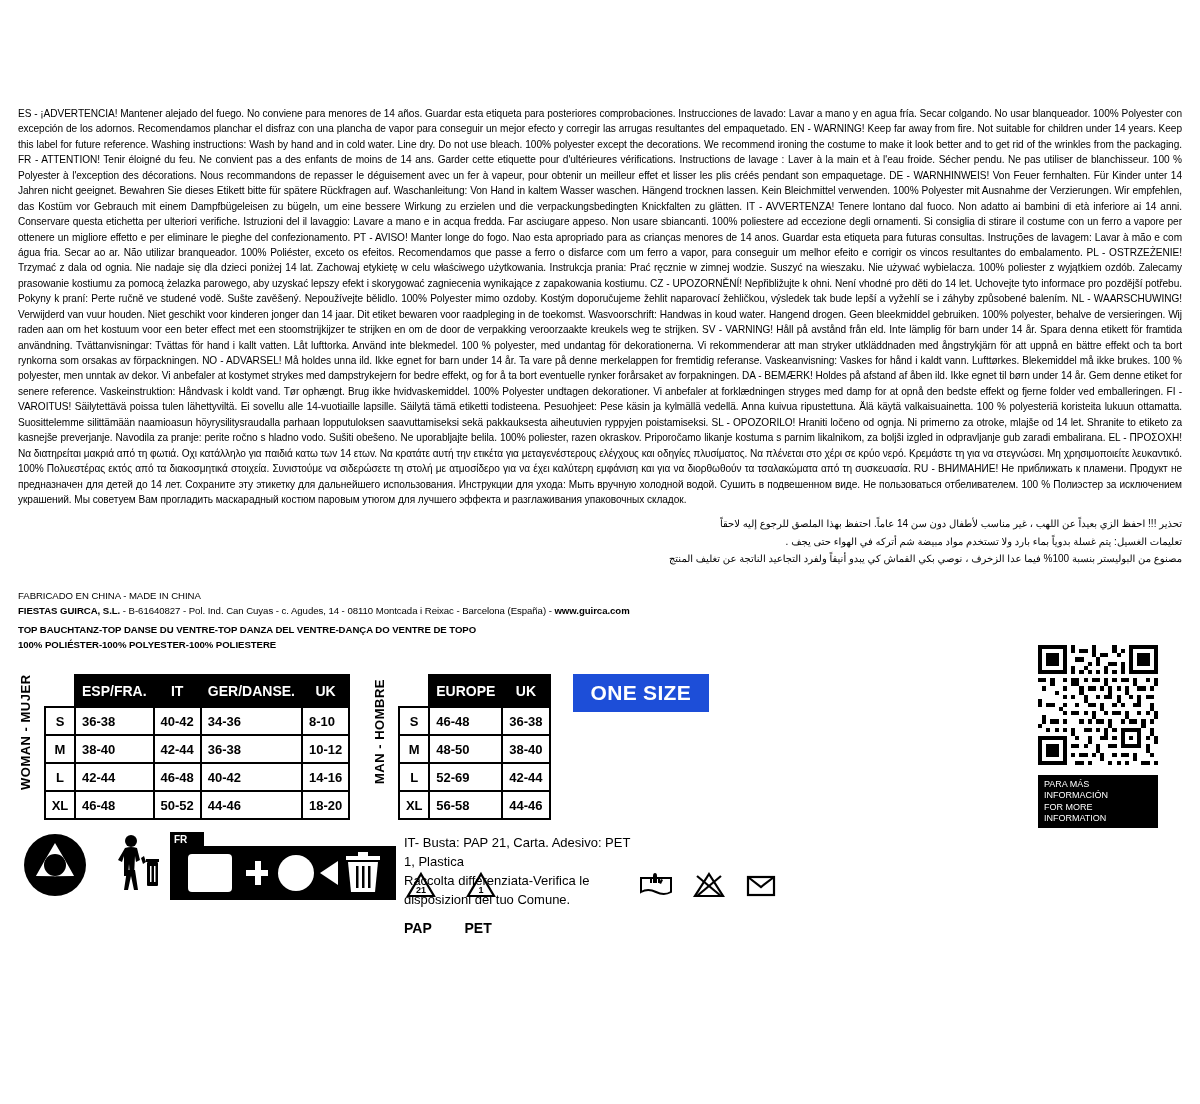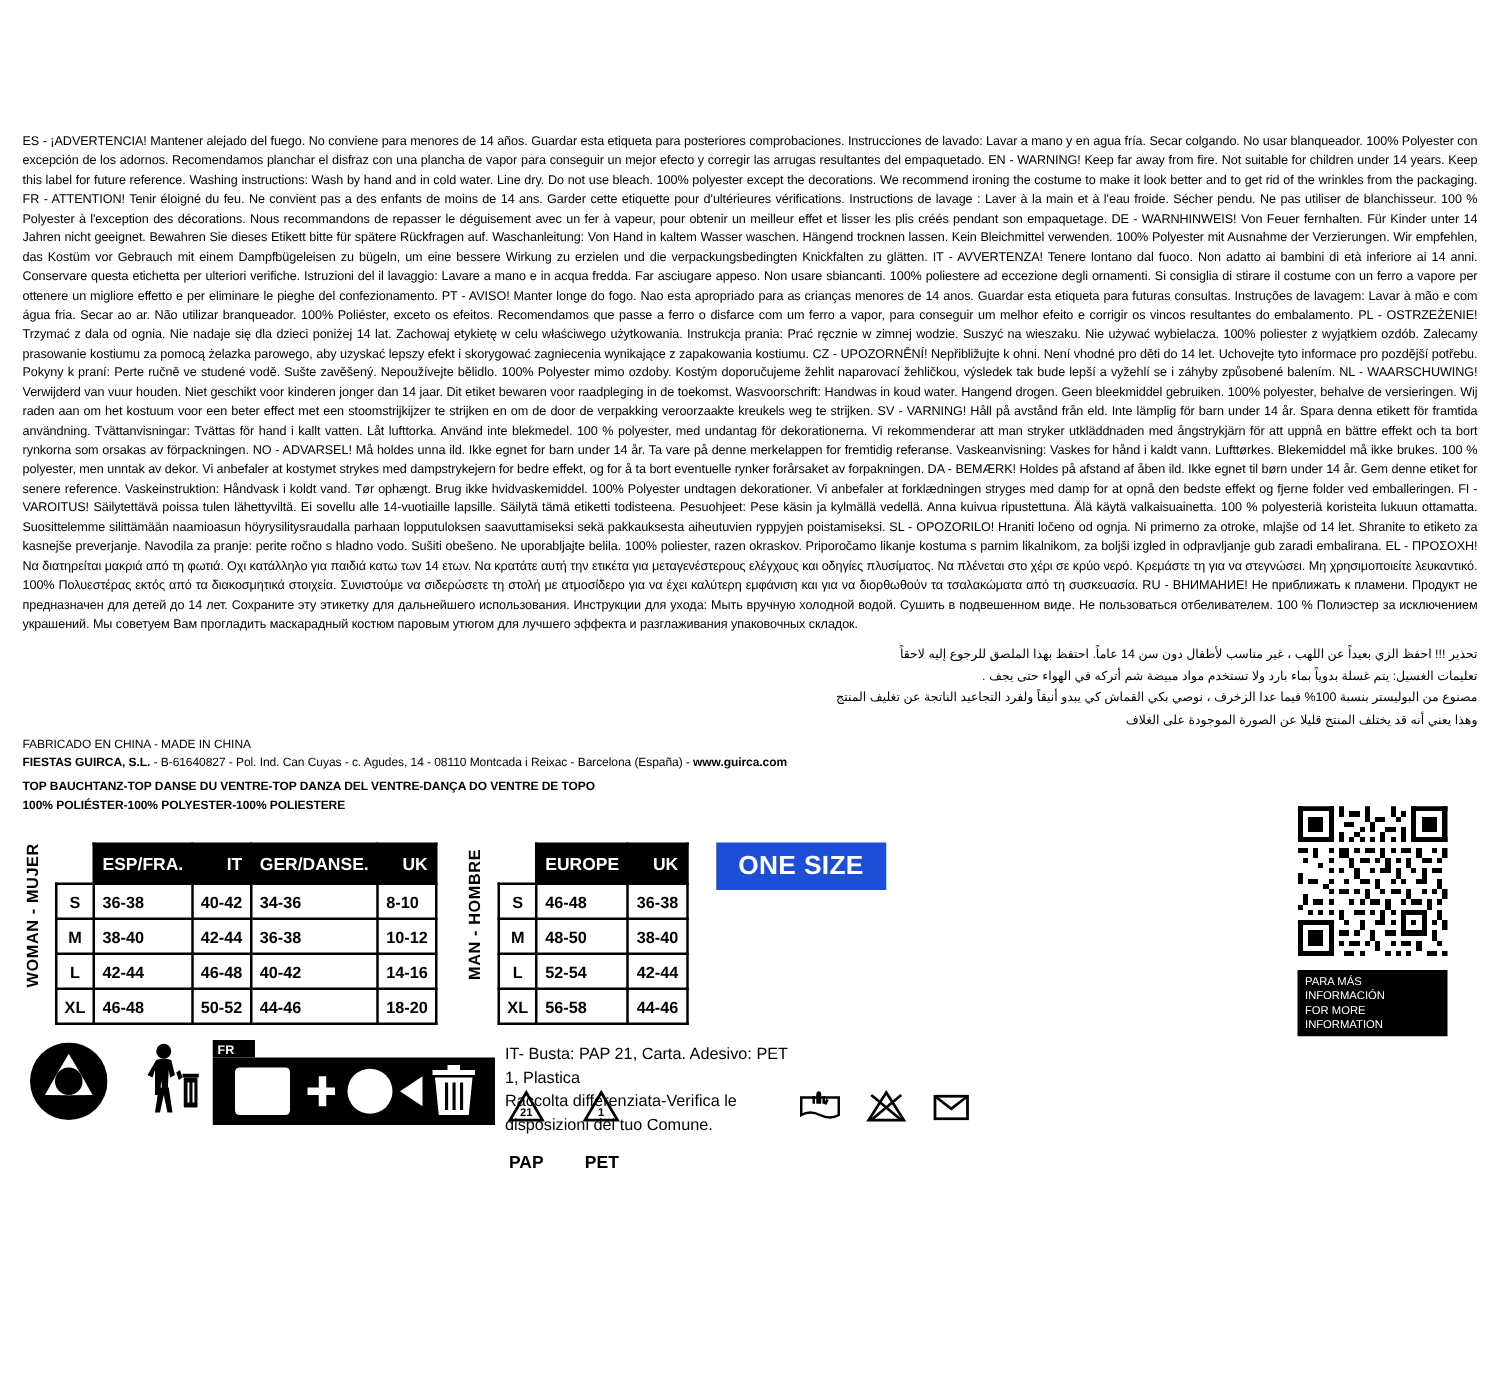--- a/index.html
+++ b/index.html
@@ -79,21 +79,21 @@
     font-size: 13px;
     font-weight: 700;
     height: 26px;
     padding: 0 6px;
     text-align: left;
     background: #fff;
   }
   table.size thead th {
     background: #000;
     color: #fff;
-    text-align: right;
+    text-align: center;
     font-size: 14px;
     height: 30px;
   }
   table.size thead th.blank {
     background: #fff;
     border: none;
   }
   table.size td.sz {
     font-weight: 700;
     text-align: center;
@@ -162,39 +162,38 @@
   .pkg { left: 152px; top: 4px; }
   .notes-it {
     position: absolute;
     left: 386px;
     top: 6px;
     font-size: 13px;
     line-height: 1.45;
     width: 230px;
   }
   .tri-group { position: absolute; left: 386px; top: 42px; }
-  .tri-item { display: inline-block; text-align: center; margin-right: 22px; }
+  .tri-item { display: inline-block; margin-right: 22px; }
   .tri-label { font-size: 14px; font-weight: 700; margin-top: 16px; }
   .wash-group { position: absolute; left: 620px; top: 42px; }
   .wash-group .box { display: inline-block; margin-right: 14px; }
 </style>
 </head>
 <body>
 
 <div class="page">
 
   <div class="care-block">
     <span>ES - ¡ADVERTENCIA! Mantener alejado del fuego. No conviene para menores de 14 años. Guardar esta etiqueta para posteriores comprobaciones. Instrucciones de lavado: Lavar a mano y en agua fría. Secar colgando. No usar blanqueador. 100% Polyester con excepción de los adornos. Recomendamos planchar el disfraz con una plancha de vapor para conseguir un mejor efecto y corregir las arrugas resultantes del empaquetado. EN - WARNING! Keep far away from fire. Not suitable for children under 14 years. Keep this label for future reference. Washing instructions: Wash by hand and in cold water. Line dry. Do not use bleach. 100% polyester except the decorations. We recommend ironing the costume to make it look better and to get rid of the wrinkles from the packaging. FR - ATTENTION! Tenir éloigné du feu. Ne convient pas a des enfants de moins de 14 ans. Garder cette etiquette pour d'ultérieures vérifications. Instructions de lavage : Laver à la main et à l'eau froide. Sécher pendu. Ne pas utiliser de blanchisseur. 100 % Polyester à l'exception des décorations. Nous recommandons de repasser le déguisement avec un fer à vapeur, pour obtenir un meilleur effet et lisser les plis créés pendant son empaquetage. DE - WARNHINWEIS! Von Feuer fernhalten. Für Kinder unter 14 Jahren nicht geeignet. Bewahren Sie dieses Etikett bitte für spätere Rückfragen auf. Waschanleitung: Von Hand in kaltem Wasser waschen. Hängend trocknen lassen. Kein Bleichmittel verwenden. 100% Polyester mit Ausnahme der Verzierungen. Wir empfehlen, das Kostüm vor Gebrauch mit einem Dampfbügeleisen zu bügeln, um eine bessere Wirkung zu erzielen und die verpackungsbedingten Knickfalten zu glätten. IT - AVVERTENZA! Tenere lontano dal fuoco. Non adatto ai bambini di età inferiore ai 14 anni. Conservare questa etichetta per ulteriori verifiche. Istruzioni del il lavaggio: Lavare a mano e in acqua fredda. Far asciugare appeso. Non usare sbiancanti. 100% poliestere ad eccezione degli ornamenti. Si consiglia di stirare il costume con un ferro a vapore per ottenere un migliore effetto e per eliminare le pieghe del confezionamento. PT - AVISO! Manter longe do fogo. Nao esta apropriado para as crianças menores de 14 anos. Guardar esta etiqueta para futuras consultas. Instruções de lavagem: Lavar à mão e com água fria. Secar ao ar. Não utilizar branqueador. 100% Poliéster, exceto os efeitos. Recomendamos que passe a ferro o disfarce com um ferro a vapor, para conseguir um melhor efeito e corrigir os vincos resultantes do embalamento. PL - OSTRZEŻENIE! Trzymać z dala od ognia. Nie nadaje się dla dzieci poniżej 14 lat. Zachowaj etykietę w celu właściwego użytkowania. Instrukcja prania: Prać ręcznie w zimnej wodzie. Suszyć na wieszaku. Nie używać wybielacza. 100% poliester z wyjątkiem ozdób. Zalecamy prasowanie kostiumu za pomocą żelazka parowego, aby uzyskać lepszy efekt i skorygować zagniecenia wynikające z zapakowania kostiumu. CZ - UPOZORNĚNÍ! Nepřibližujte k ohni. Není vhodné pro děti do 14 let. Uchovejte tyto informace pro pozdější potřebu. Pokyny k praní: Perte ručně ve studené vodě. Sušte zavěšený. Nepoužívejte bělidlo. 100% Polyester mimo ozdoby. Kostým doporučujeme žehlit naparovací žehličkou, výsledek tak bude lepší a vyžehlí se i záhyby způsobené balením. NL - WAARSCHUWING! Verwijderd van vuur houden. Niet geschikt voor kinderen jonger dan 14 jaar. Dit etiket bewaren voor raadpleging in de toekomst. Wasvoorschrift: Handwas in koud water. Hangend drogen. Geen bleekmiddel gebruiken. 100% polyester, behalve de versieringen. Wij raden aan om het kostuum voor een beter effect met een stoomstrijkijzer te strijken en om de door de verpakking veroorzaakte kreukels weg te strijken. SV - VARNING! Håll på avstånd från eld. Inte lämplig för barn under 14 år. Spara denna etikett för framtida användning. Tvättanvisningar: Tvättas för hand i kallt vatten. Låt lufttorka. Använd inte blekmedel. 100 % polyester, med undantag för dekorationerna. Vi rekommenderar att man stryker utkläddnaden med ångstrykjärn för att uppnå en bättre effekt och ta bort rynkorna som orsakas av förpackningen. NO - ADVARSEL! Må holdes unna ild. Ikke egnet for barn under 14 år. Ta vare på denne merkelappen for fremtidig referanse. Vaskeanvisning: Vaskes for hånd i kaldt vann. Lufttørkes. Blekemiddel må ikke brukes. 100 % polyester, men unntak av dekor. Vi anbefaler at kostymet strykes med dampstrykejern for bedre effekt, og for å ta bort eventuelle rynker forårsaket av forpakningen. DA - BEMÆRK! Holdes på afstand af åben ild. Ikke egnet til børn under 14 år. Gem denne etiket for senere reference. Vaskeinstruktion: Håndvask i koldt vand. Tør ophængt. Brug ikke hvidvaskemiddel. 100% Polyester undtagen dekorationer. Vi anbefaler at forklædningen stryges med damp for at opnå den bedste effekt og fjerne folder ved emballeringen. FI - VAROITUS! Säilytettävä poissa tulen lähettyviltä. Ei sovellu alle 14-vuotiaille lapsille. Säilytä tämä etiketti todisteena. Pesuohjeet: Pese käsin ja kylmällä vedellä. Anna kuivua ripustettuna. Älä käytä valkaisuainetta. 100 % polyesteriä koristeita lukuun ottamatta. Suosittelemme silittämään naamioasun höyrysilitysraudalla parhaan lopputuloksen saavuttamiseksi sekä pakkauksesta aiheutuvien ryppyjen poistamiseksi. SL - OPOZORILO! Hraniti ločeno od ognja. Ni primerno za otroke, mlajše od 14 let. Shranite to etiketo za kasnejše preverjanje. Navodila za pranje: perite ročno s hladno vodo. Sušiti obešeno. Ne uporabljajte belila. 100% poliester, razen okraskov. Priporočamo likanje kostuma s parnim likalnikom, za boljši izgled in odpravljanje gub zaradi embalirana. EL - ΠΡΟΣΟΧΗ! Να διατηρείται μακριά από τη φωτιά. Οχι κατάλληλο για παιδιά κατω τωv 14 ετωv. Να κρατάτε αυτή την ετικέτα για μεταγενέστερους ελέγχους και οδηγίες πλυσίματος. Να πλένεται στο χέρι σε κρύο νερό. Κρεμάστε τη για να στεγνώσει. Μη χρησιμοποιείτε λευκαντικό. 100% Πολυεστέρας εκτός από τα διακοσμητικά στοιχεία. Συνιστούμε να σιδερώσετε τη στολή με ατμοσίδερο για να έχει καλύτερη εμφάνιση και για να διορθωθούν τα τσαλακώματα από τη συσκευασία. RU - ВНИМАНИЕ! Не приближать к пламени. Продукт не предназначен для детей до 14 лет. Сохраните эту этикетку для дальнейшего использования. Инструкции для ухода: Мыть вручную холодной водой. Сушить в подвешенном виде. Не пользоваться отбеливателем. 100 % Полиэстер за исключением украшений. Мы советуем Вам прогладить маскарадный костюм паровым утюгом для лучшего эффекта и разглаживания упаковочных складок.</span>
   </div>
 
   <div class="rtl-block">
     <div>تحذير !!! احفظ الزي بعيداً عن اللهب ، غير مناسب لأطفال دون سن 14 عاماً. احتفظ بهذا الملصق للرجوع إليه لاحقاً</div>
     <div>تعليمات الغسيل: يتم غسلة بدوياً بماء بارد ولا تستخدم مواد مبيضة شم أتركه في الهواء حتى يجف .</div>
     <div>مصنوع من البوليستر بنسبة 100% فيما عدا الزخرف ، نوصي بكي القماش كي يبدو أنيقاً ولفرد التجاعيد الناتجة عن تغليف المنتج</div>
-    <div>وهذا يعني أنه قد يختلف المنتج قليلا عن الصورة الموجودة على الغلاف</div>
   </div>
 
   <div class="mfr">
     <div class="l1">FABRICADO EN CHINA - MADE IN CHINA</div>
     <div class="l2"><span>FIESTAS GUIRCA, S.L.</span><span class="normal"> - B-61640827 - Pol. Ind. Can Cuyas - c. Agudes, 14 - 08110 Montcada i Reixac - Barcelona (España) - </span><span>www.guirca.com</span></div>
     <div class="l3">TOP BAUCHTANZ-TOP DANSE DU VENTRE-TOP DANZA DEL VENTRE-DANÇA DO VENTRE DE TOPO</div>
     <div class="l4">100% POLIÉSTER-100% POLYESTER-100% POLIESTERE</div>
   </div>
 
   <div class="tables">
@@ -260,21 +259,21 @@
               <td>46-48</td>
               <td>36-38</td>
             </tr>
             <tr>
               <td class="sz">M</td>
               <td>48-50</td>
               <td>38-40</td>
             </tr>
             <tr>
               <td class="sz">L</td>
-              <td>52-54</td>
+              <td>52-69</td>
               <td>42-44</td>
             </tr>
             <tr>
               <td class="sz">XL</td>
               <td>56-58</td>
               <td>44-46</td>
             </tr>
           </tbody>
         </table>
       </div>

